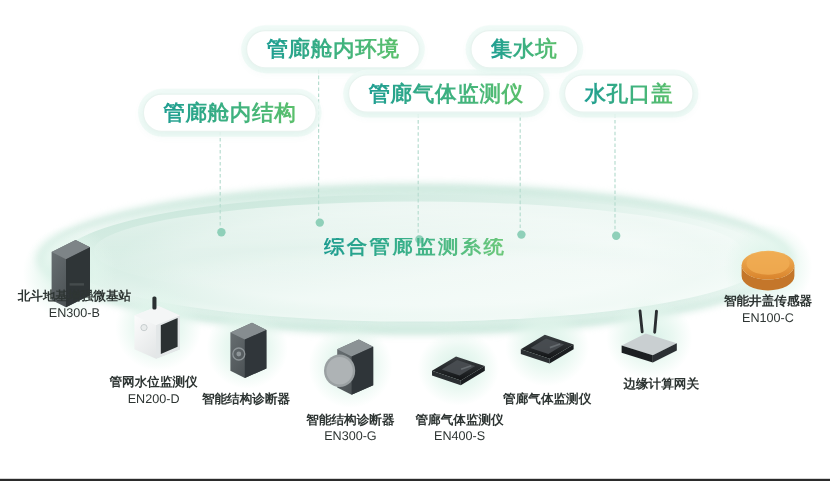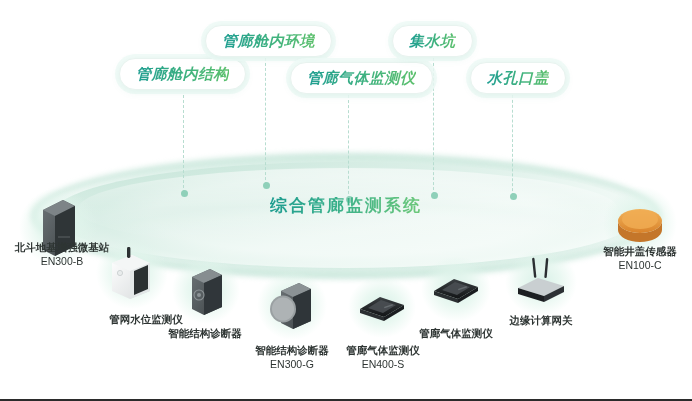--- a/index.html
+++ b/index.html
@@ -24,28 +24,27 @@
     display:flex;align-items:center;justify-content:center;
     padding:0 16px;
     background:#ffffff;
     border:1px solid #e8f3ef;
     border-radius:16px;
     box-shadow:0 2px 8px rgba(70,170,140,0.10), 0 0 0 4px rgba(240,250,247,0.85);
     white-space:nowrap;
     z-index:40;
   }
   .pill span{
-    font-size:15px;
+    font-size:18px;
     font-weight:bold;
     letter-spacing:0.5px;
     background:linear-gradient(90deg,#1f9e92 0%,#3fb27f 55%,#5cc06c 100%);
     -webkit-background-clip:text;
     background-clip:text;
     color:transparent;
-    font-style:italic;
     -webkit-text-fill-color:transparent;
   }
 
   
   .lead{
     position:absolute;
     width:0;
     border-left:1.6px dashed #b7ddd0;
     z-index:20;
   }
@@ -187,21 +186,21 @@
       </div>
       <div class="lead" style="left: 433px; top: 58px; height: 137px;">
         <div class="dot"></div>
       </div>
       <div class="lead" style="left: 512px; top: 95px; height: 101px;">
         <div class="dot"></div>
       </div>
     </div>
 
   <div id="pills">
-      <div class="pill" style="left: 119px; top: 58px;">
+      <div class="pill" style="left: 119px; top: 78px;">
         <span>管廊舱内结构</span>
       </div>
       <div class="pill" style="left: 205px; top: 25px;">
         <span>管廊舱内环境</span>
       </div>
       <div class="pill" style="left: 290px; top: 62px;">
         <span>管廊气体监测仪</span>
       </div>
       <div class="pill" style="left: 392px; top: 25px; text-align: right;">
         <span>集水坑</span>
@@ -264,22 +263,23 @@
                 <stop offset="1" stop-color="#d9832b"></stop>
               </linearGradient>
             </defs>
             <polygon points="6,18 26,10 44,18 44,46 24,54 6,46" fill="url(#g-light-water-level-device-icon-1)"></polygon>
             <polygon points="6,18 26,10 44,18 24,26" fill="#f4f6f6"></polygon>
             <polygon points="24,26 44,18 44,46 24,54" fill="#e3e7e8"></polygon>
             <polygon points="28,26 42,20 42,44 28,50" fill="#2b3032"></polygon>
             <rect x="21" y="2" width="3.4" height="11" rx="1.4" fill="#2b3032"></rect>
             <circle cx="14" cy="28" r="2.6" fill="#e9ecec" stroke="#c6cccd" stroke-width="0.8"></circle>
           </svg></div>
-        <div class="cap" style="left: 72px; top: 312px; width: 148px;">
+        <div class="cap" style="left: 54px; top: 312px; width: 148px;">
           <b>管网水位监测仪</b>
+          <i>EN200-D</i>
         </div>
       </div>
       <div class="node" style="left: 0px; top: 0px;">
         <div class="halo" style="left: 172px; top: 256px; width: 68px; height: 68px;"></div>
         <div class="dev" style="left: 182px; top: 261px;"><svg width="48" height="58" viewBox="0 0 48 58" xmlns="http://www.w3.org/2000/svg">
             <defs>
               <linearGradient id="g-dark-structure-diagnoser-icon-2" x1="0" y1="0" x2="1" y2="1">
                 <stop offset="0" stop-color="#6b7275"></stop>
                 <stop offset="1" stop-color="#3d4346"></stop>
               </linearGradient>
@@ -421,21 +421,21 @@
                 <stop offset="0" stop-color="#f2b45c"></stop>
                 <stop offset="1" stop-color="#d9832b"></stop>
               </linearGradient>
             </defs>
             <rect x="20" y="2" width="2.4" height="20" rx="1.2" fill="#2a2e31" transform="rotate(-6 20 2)"></rect>
             <rect x="34" y="2" width="2.4" height="20" rx="1.2" fill="#2a2e31" transform="rotate(5 34 2)"></rect>
             <polygon points="6,32 26,22 52,30 32,40" fill="#c9cfd1"></polygon>
             <polygon points="6,32 32,40 32,46 6,38" fill="#1c1f22"></polygon>
             <polygon points="32,40 52,30 52,36 32,46" fill="#2c3034"></polygon>
           </svg></div>
-        <div class="cap" style="left: 471px; top: 313px; width: 140px;">
+        <div class="cap" style="left: 481px; top: 313px; width: 140px;">
           <b>边缘计算网关</b>
         </div>
       </div>
       <div class="node" style="left: 0px; top: 0px;">
         <div class="halo" style="left: 603px; top: 186px; width: 74px; height: 74px;"></div>
         <div class="dev" style="left: 613px; top: 201px;"><svg width="54" height="44" viewBox="0 0 54 44" xmlns="http://www.w3.org/2000/svg">
             <defs>
               <linearGradient id="g-dark-manhole-puck-icon-7" x1="0" y1="0" x2="1" y2="1">
                 <stop offset="0" stop-color="#6b7275"></stop>
                 <stop offset="1" stop-color="#3d4346"></stop>

